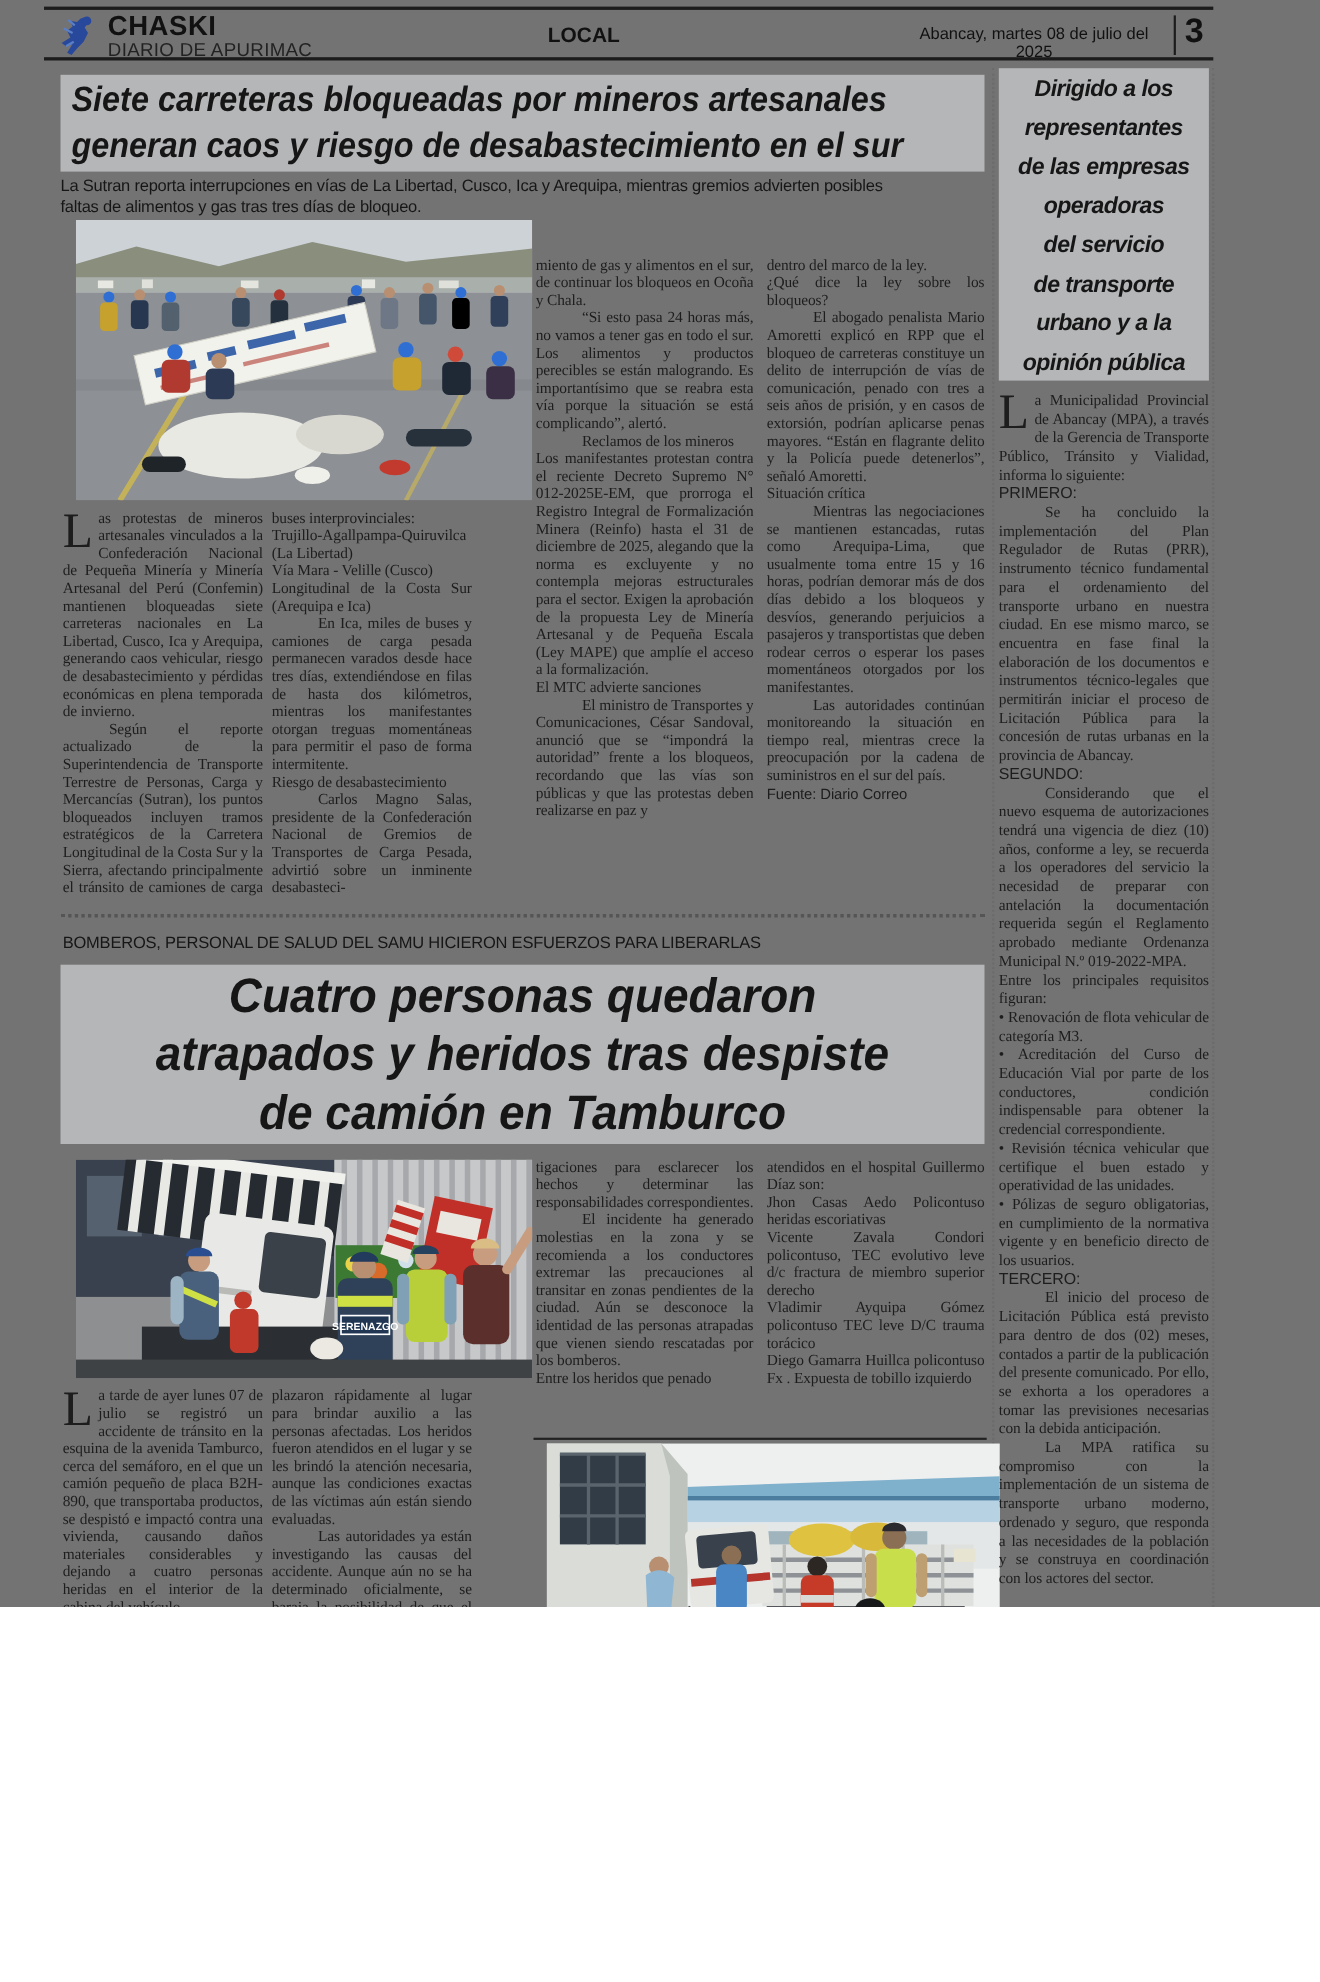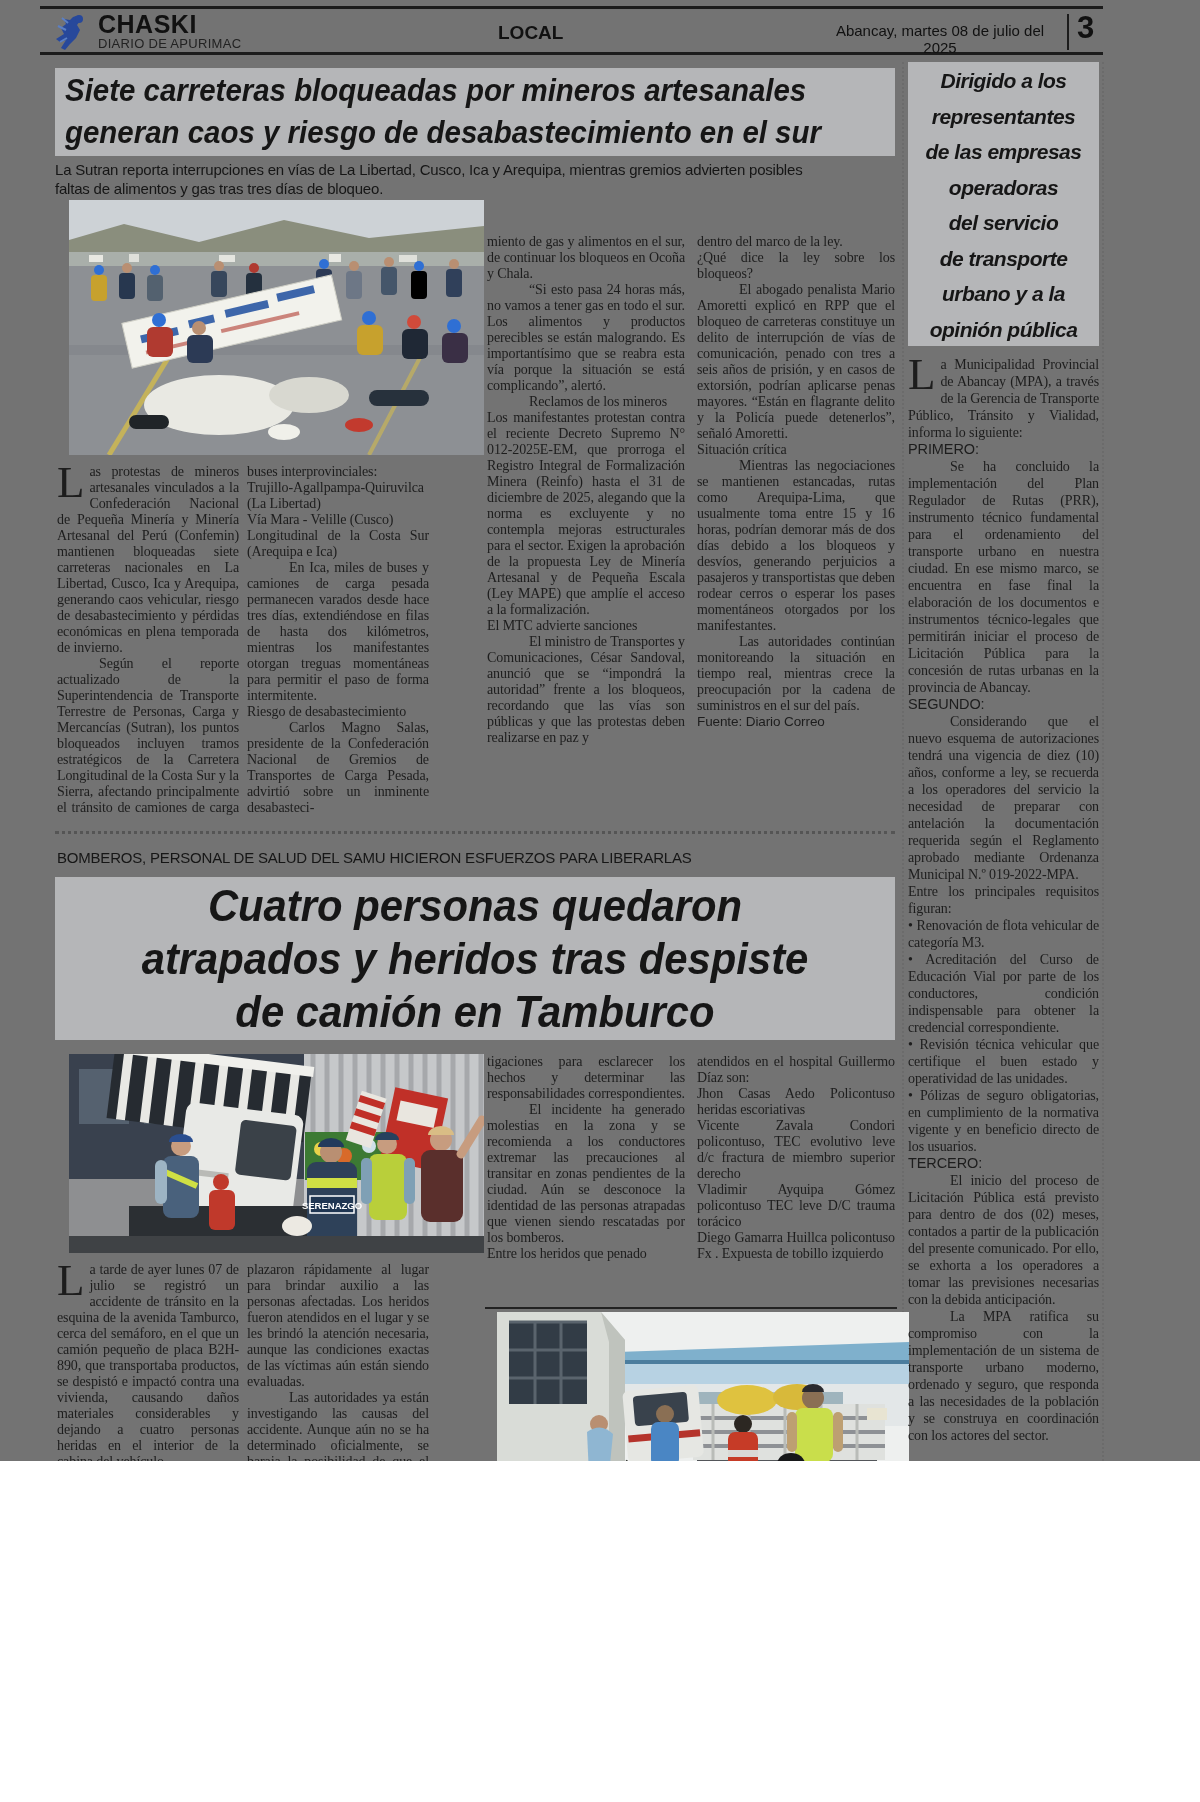--- a/index.html
+++ b/index.html
@@ -2,21 +2,21 @@
 <html><head>
 <meta charset="utf-8">
 <style>
   html,body{margin:0;padding:0;background:#ffffff;}
   .page{position:relative;width:1200px;height:1461px;background:#737373;overflow:hidden;
         font-family:"Liberation Serif",serif;color:#1d1d1d;}
   .abs{position:absolute;}
   
   .rule{position:absolute;background:#1c1c1c;}
   .masthead-name{font-family:"Liberation Sans",sans-serif;font-weight:bold;font-size:25px;letter-spacing:.5px;color:#111;}
-  .masthead-tag{font-family:"Liberation Sans",sans-serif;font-size:13px;color:#222;letter-spacing:.3px;}
+  .masthead-tag{font-family:"Liberation Sans",sans-serif;font-size:17px;color:#222;letter-spacing:.3px;}
   .section-label{font-family:"Liberation Sans",sans-serif;font-weight:bold;font-size:19px;color:#111;}
   .date-label{font-family:"Liberation Sans",sans-serif;font-size:15px;color:#111;}
   .page-num{font-family:"Liberation Sans",sans-serif;font-weight:bold;font-size:31px;color:#111;}
   
   .graybox{position:absolute;background:#b5b6b8;font-style:italic;}
   .hl1{font-family:"Liberation Sans",sans-serif;font-weight:bold;font-size:32px;line-height:43px;color:#161616;
        width:905px;transform:scaleX(.92);transform-origin:left top;white-space:nowrap;}
   .hl2line{font-family:"Liberation Sans",sans-serif;font-weight:bold;font-size:44px;line-height:53px;color:#161616;
        text-align:center;transform:scaleX(.95);transform-origin:center top;white-space:nowrap;}
   .deck{font-family:"Liberation Sans",sans-serif;font-size:15px;line-height:19px;color:#161616;letter-spacing:-.2px;}

